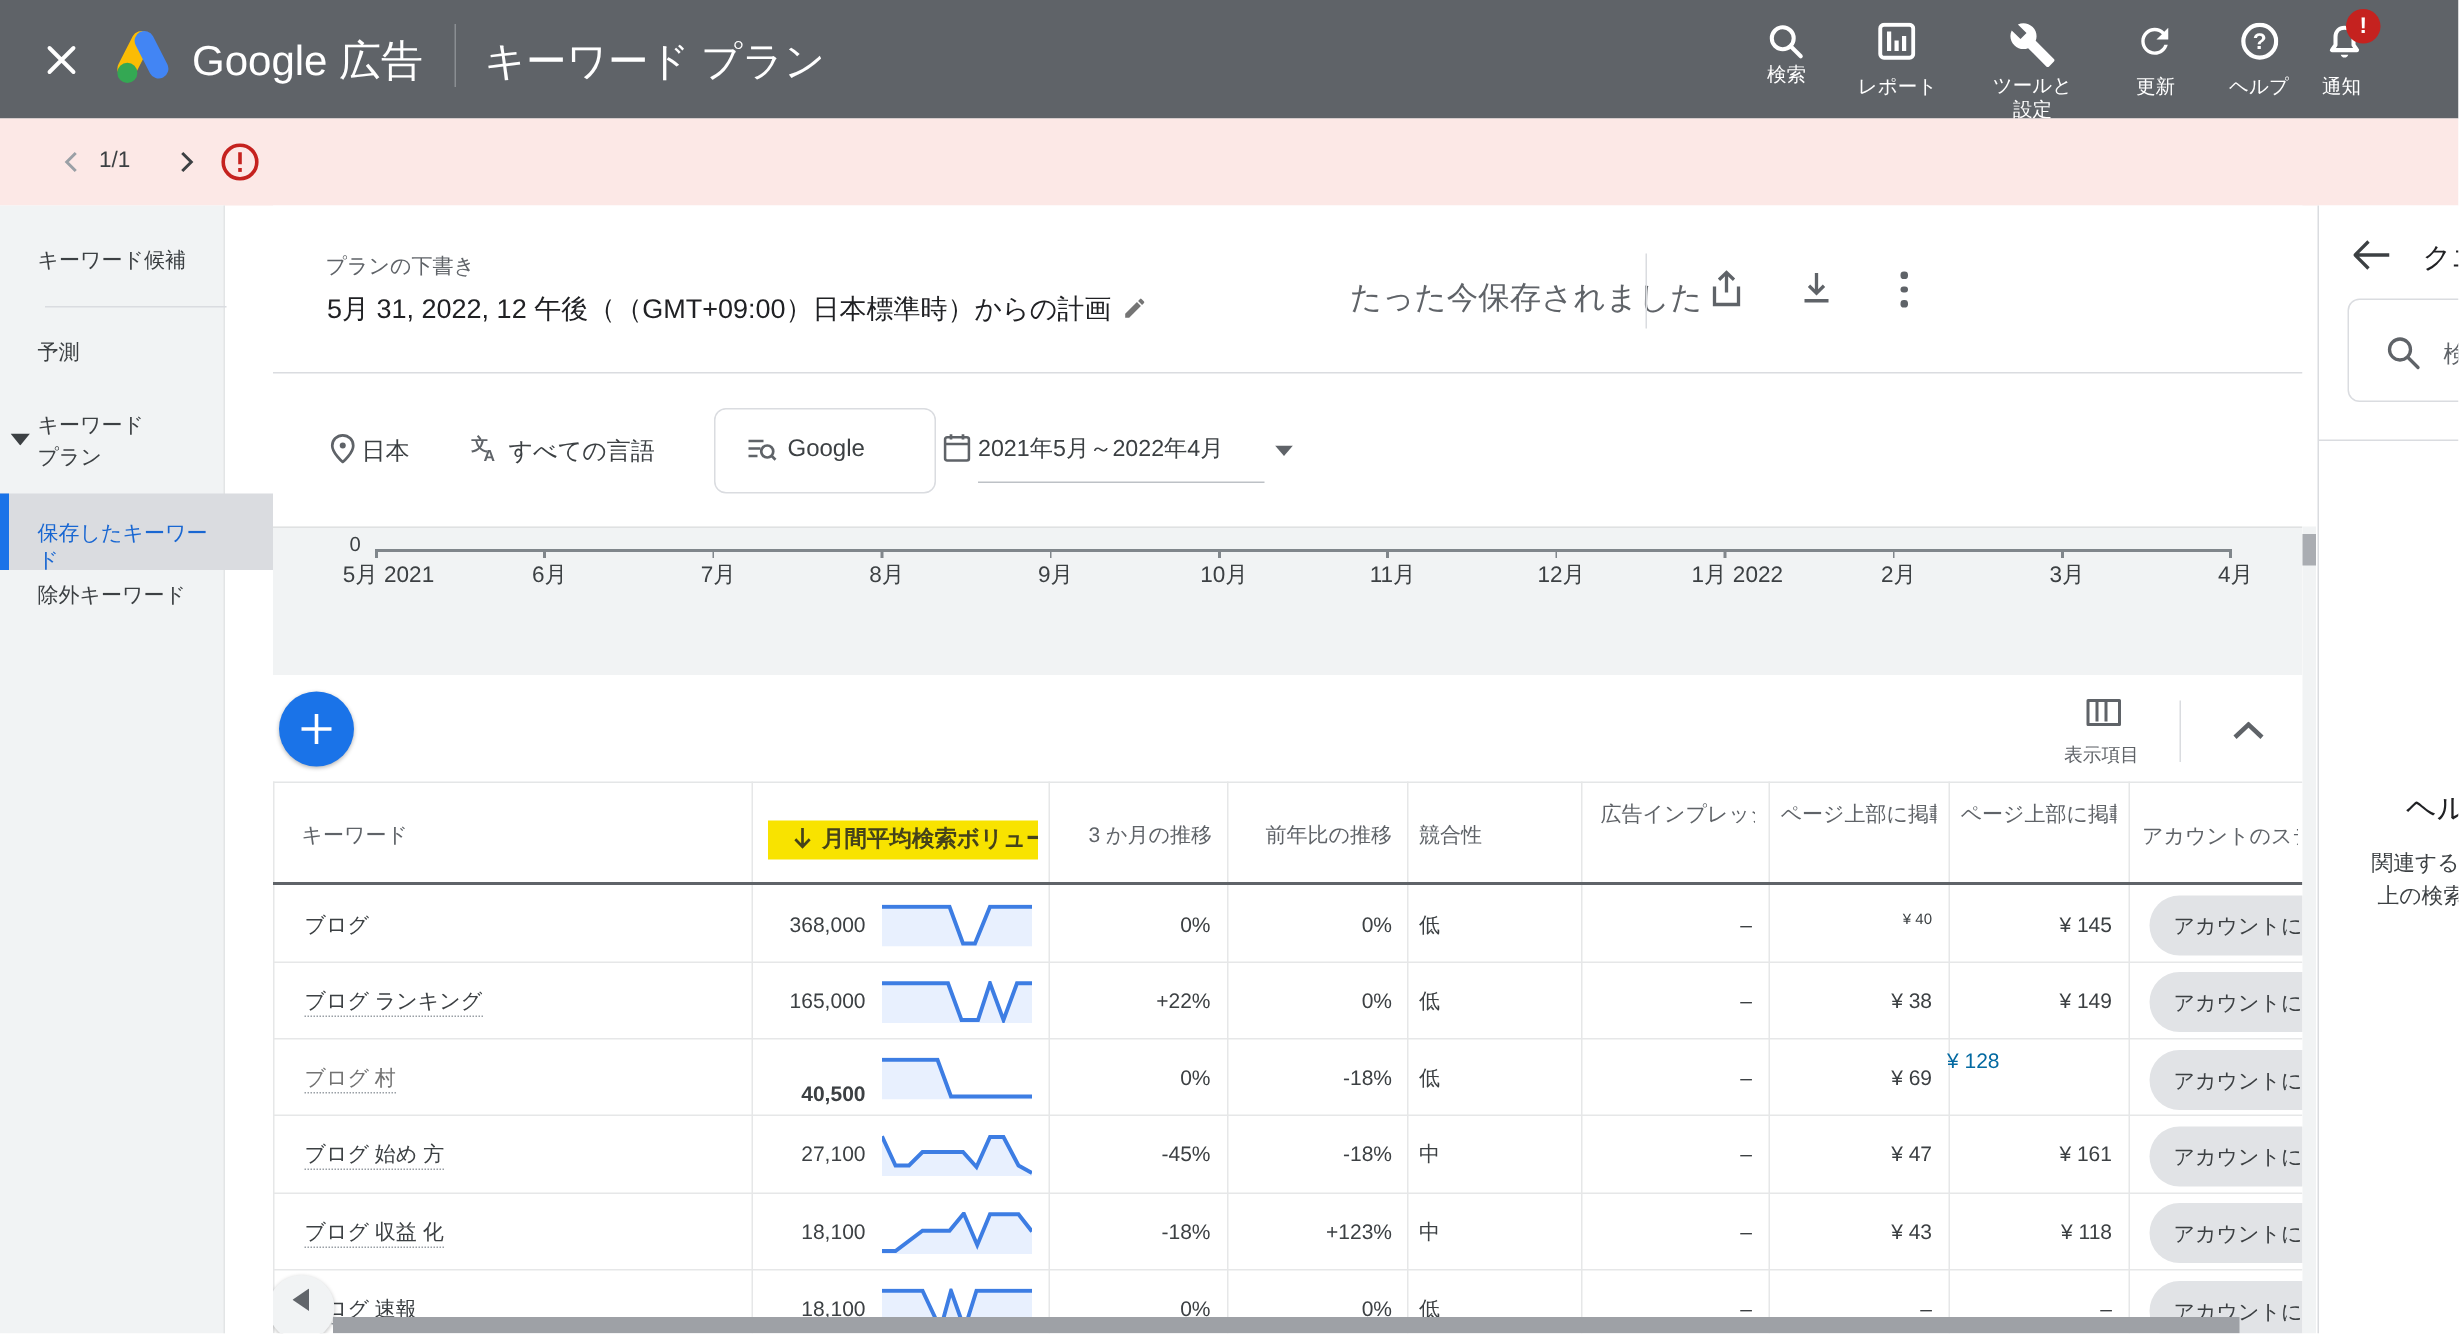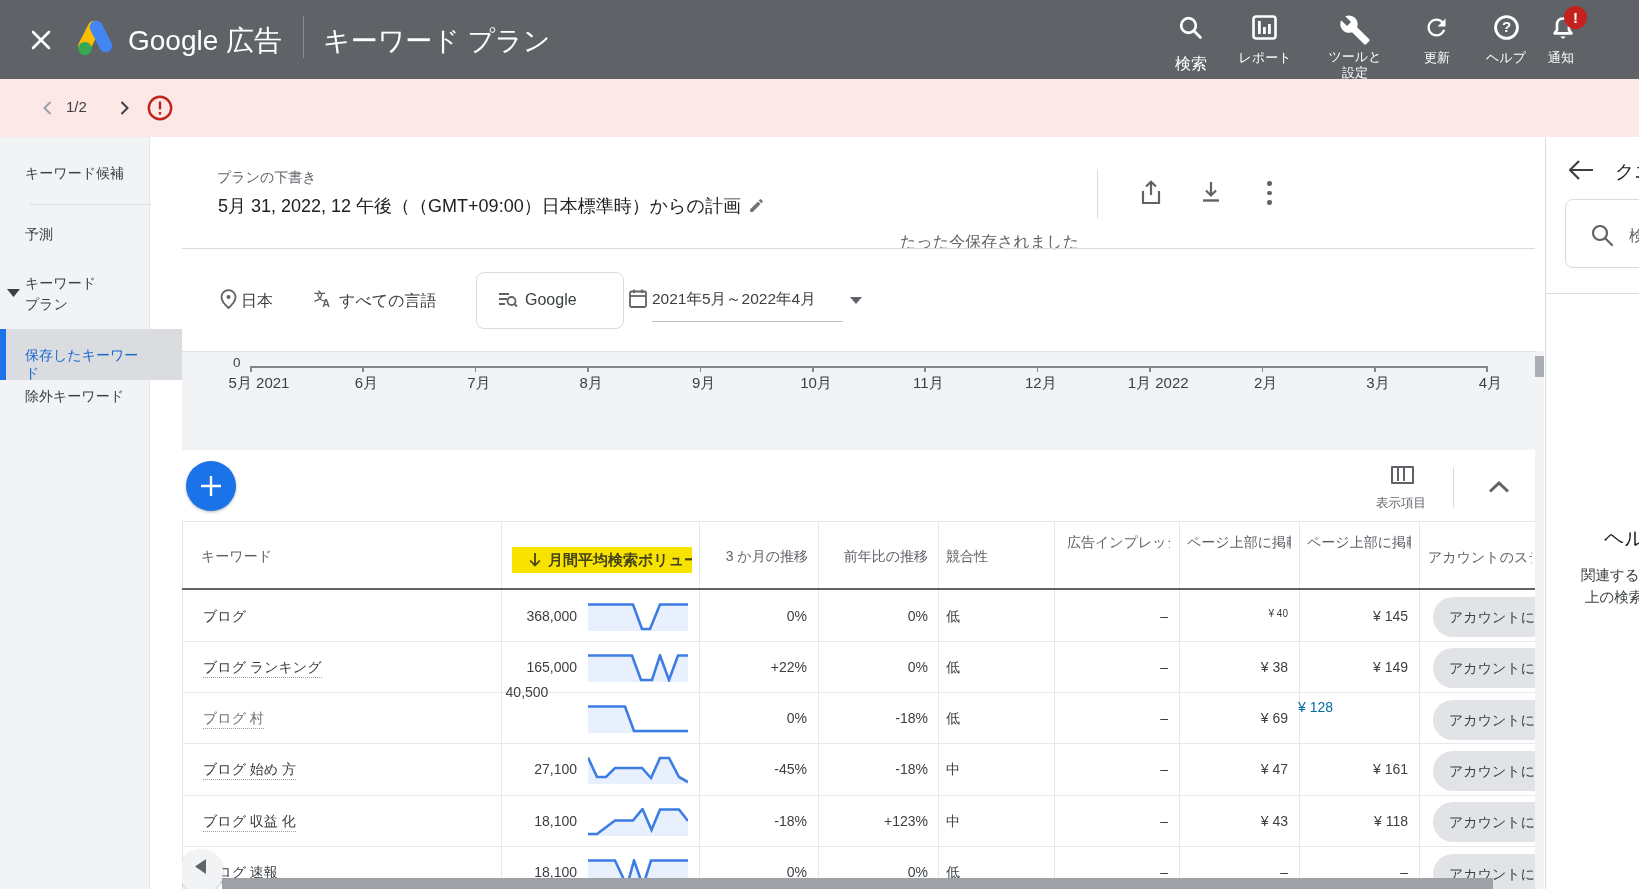--- a/index.html
+++ b/index.html
@@ -22,21 +22,21 @@
     <circle cx="8.9" cy="29.6" r="6.7" fill="#34a853"></circle>
   </svg>
   <div class="abs" style="left:128px;top:22px;font-size:28px;letter-spacing:0px;">Google 広告</div>
   <div class="abs" style="left:303px;top:16px;width:1px;height:42px;background:#8a8e92;"></div>
   <div class="abs" style="left:323px;top:23px;font-size:27px;">キーワード プラン</div>
 
   <svg class="abs" style="left:1178px;top:15px;" width="25" height="26" viewBox="0 0 25 26">
       <circle cx="10.5" cy="10.5" r="7.3" fill="none" stroke="#fff" stroke-width="2.7"></circle>
       <path d="M15.8 15.8 L22.5 22.5" stroke="#fff" stroke-width="2.7" stroke-linecap="round"></path>
     </svg>
-  <div class="abs" style="left:1160px;top:54px;width:62px;text-align:center;font-size:16px;">検索</div>
+  <div class="abs" style="left:1160px;top:41px;width:62px;text-align:center;font-size:13px;">検索</div>
   <svg class="abs" style="left:1252px;top:15px;" width="25" height="25" viewBox="0 0 25 25">
       <rect x="1.5" y="1.5" width="22" height="22" rx="2.5" fill="none" stroke="#fff" stroke-width="2.6"></rect>
       <rect x="6" y="6" width="2.8" height="13" fill="#fff"></rect>
       <rect x="11" y="12" width="2.8" height="7" fill="#fff"></rect>
       <rect x="16" y="9" width="2.8" height="10" fill="#fff"></rect>
     </svg>
   <div class="abs" style="left:1229px;top:49px;width:72px;text-align:center;font-size:13px;">レポート</div>
   <svg class="abs" style="left:1339px;top:14px;" width="32" height="32" viewBox="0 0 24 24">
       <path fill="#fff" d="M22.7 19l-9.1-9.1c.9-2.3.4-5-1.5-6.9-2-2-5-2.4-7.4-1.3L9 6 6 9 1.6 4.7C.4 7.1.9 10.1 2.9 12.1c1.9 1.9 4.6 2.4 6.9 1.5l9.1 9.1c.4.4 1 .4 1.4 0l2.3-2.3c.5-.4.5-1.1.1-1.4z"></path>
     </svg>
@@ -55,21 +55,21 @@
       <path d="M9.5 21.5a2.6 2.6 0 0 0 5 0z" fill="#fff"></path>
     </svg>
   <div class="abs" style="left:1530px;top:49px;width:62px;text-align:center;font-size:13px;">通知</div>
   <div class="abs" style="left:1564px;top:6px;width:23px;height:23px;border-radius:50%;background:#c5221f;color:#fff;font-size:15px;font-weight:bold;text-align:center;line-height:23px;">!</div>
 </div>
 
 <div class="abs" id="notif" style="left:0;top:79px;width:1639px;height:58px;background:#fce8e6;">
   <svg class="abs" style="left:40px;top:21px;" width="16" height="16" viewBox="0 0 16 16">
       <path d="M10.5 2 L4.5 8 L10.5 14" fill="none" stroke="#9aa0a6" stroke-width="2"></path>
     </svg>
-  <div class="abs" style="left:66px;top:19px;font-size:15px;color:#3c4043;">1/2</div>
+  <div class="abs" style="left:66px;top:19px;font-size:15px;color:#3c4043;">1/1</div>
   <svg class="abs" style="left:116px;top:21px;" width="16" height="16" viewBox="0 0 16 16">
       <path d="M5.5 2 L11.5 8 L5.5 14" fill="none" stroke="#3c4043" stroke-width="2"></path>
     </svg>
   <svg class="abs" style="left:147px;top:16px;" width="26" height="26" viewBox="0 0 26 26">
       <circle cx="13" cy="13" r="11.2" fill="none" stroke="#c5221f" stroke-width="2.4"></circle>
       <rect x="11.8" y="6.5" width="2.4" height="8" fill="#c5221f"></rect>
       <rect x="11.8" y="17" width="2.4" height="2.6" fill="#c5221f"></rect>
     </svg>
 </div>
 
@@ -88,21 +88,21 @@
 </div>
 
 <div class="abs" id="main" style="left:182px;top:137px;width:1353px;height:752px;background:#fff;overflow:hidden;">
 
   <div class="abs" style="left:35px;top:32px;font-size:14px;color:#5f6368;">プランの下書き</div>
   <div class="abs" style="left:36px;top:57px;font-size:18px;color:#202124;">5月 31, 2022, 12 午後（（GMT+09:00）日本標準時）からの計画
     <svg style="display:inline-block;vertical-align:-2px;margin-left:2px;" width="17" height="17" viewBox="0 0 24 24">
         <path fill="#757575" d="M3 17.25V21h3.75L17.81 9.94l-3.75-3.75L3 17.25zM20.71 7.04c.39-.39.39-1.02 0-1.41l-2.34-2.34a.9959.9959 0 0 0-1.41 0l-1.83 1.83 3.75 3.75 1.83-1.83z"></path>
       </svg>
   </div>
-  <div class="abs" style="left:718px;top:47px;font-size:16px;color:#5f6368;margin-top:48px;">たった今保存されました</div>
+  <div class="abs" style="left:718px;top:47px;font-size:21px;color:#5f6368;">たった今保存されました</div>
   <div class="abs" style="left:915px;top:32px;width:1px;height:50px;background:#dadce0;"></div>
   <svg class="abs" style="left:957px;top:43px;" width="24" height="26" viewBox="0 0 24 26">
       <path d="M12 2 L12 15" stroke="#5f6368" stroke-width="2.2" fill="none"></path>
       <path d="M7 6.5 L12 1.7 L17 6.5" stroke="#5f6368" stroke-width="2.2" fill="none"></path>
       <path d="M4 11 L4 23 L20 23 L20 11" stroke="#5f6368" stroke-width="2.2" fill="none"></path>
     </svg>
   <svg class="abs" style="left:1017px;top:43px;" width="24" height="26" viewBox="0 0 24 26">
       <path d="M12 2 L12 15" stroke="#5f6368" stroke-width="2.2" fill="none"></path>
       <path d="M7 10.5 L12 15.5 L17 10.5" stroke="#5f6368" stroke-width="2.2" fill="none"></path>
       <path d="M4 20.5 L20 20.5" stroke="#5f6368" stroke-width="2.4" fill="none"></path>
@@ -231,21 +231,21 @@
     </svg>
     <div class="abs" style="left:517px;top:521.8px;width:108px;text-align:right;font-size:14px;color:#3c4043;">+22%</div>
     <div class="abs" style="left:636px;top:521.8px;width:110px;text-align:right;font-size:14px;color:#3c4043;">0%</div>
     <div class="abs" style="left:764px;top:521.8px;font-size:14px;color:#3c4043;">低</div>
     <div class="abs" style="left:876px;top:521.8px;width:110px;text-align:right;font-size:14px;color:#3c4043;">–</div>
     <div class="abs" style="left:996px;top:521.8px;width:110px;text-align:right;font-size:14px;color:#3c4043;">¥ 38</div>
     <div class="abs" style="left:1116px;top:521.8px;width:110px;text-align:right;font-size:14px;color:#3c4043;">¥ 149</div>
     <div class="abs" style="left:1251px;top:511.3px;width:160px;height:40px;border-radius:20px;background:#e1e3e6;font-size:14px;color:#3c4043;line-height:40px;overflow:hidden;white-space:nowrap;"><span style="margin-left:16px;">アカウントに広告がありません</span></div>
     <div class="abs" style="left:0;top:606.4px;width:1353px;height:1px;background:#e6e7e8;"></div>
     <div class="abs" style="left:21px;top:573.1px;font-size:14px;color:#737373;"><span style="border-bottom:1px dotted #9aa0a6;padding-bottom:2px;">ブログ 村</span></div>
-    <div class="abs" style="left:295px;top:547px;width:100px;text-align:center;font-size:14px;color:#3c4043;">40,500</div>
+    <div class="abs" style="left:295px;top:584px;width:100px;text-align:right;font-size:14px;color:#3c4043;font-weight:bold;">40,500</div>
     <svg class="abs" style="left:406px;top:568.1px;" width="100" height="28" viewBox="0 0 100 28">
       <polygon points="0,1.5 37,1.5 46,26 100,26 100,28 0,28" fill="#e8f0fe"></polygon>
       <polyline points="0,1.5 37,1.5 46,26 100,26" fill="none" stroke="#3d7de3" stroke-width="2.6"></polyline>
     </svg>
     <div class="abs" style="left:517px;top:573.1px;width:108px;text-align:right;font-size:14px;color:#3c4043;">0%</div>
     <div class="abs" style="left:636px;top:573.1px;width:110px;text-align:right;font-size:14px;color:#3c4043;">-18%</div>
     <div class="abs" style="left:764px;top:573.1px;font-size:14px;color:#3c4043;">低</div>
     <div class="abs" style="left:876px;top:573.1px;width:110px;text-align:right;font-size:14px;color:#3c4043;">–</div>
     <div class="abs" style="left:996px;top:573.1px;width:110px;text-align:right;font-size:14px;color:#3c4043;">¥ 69</div>
     <div class="abs" style="left:1116px;top:562px;width:110px;text-align:left;font-size:14px;color:#0369a1;">¥ 128</div>

